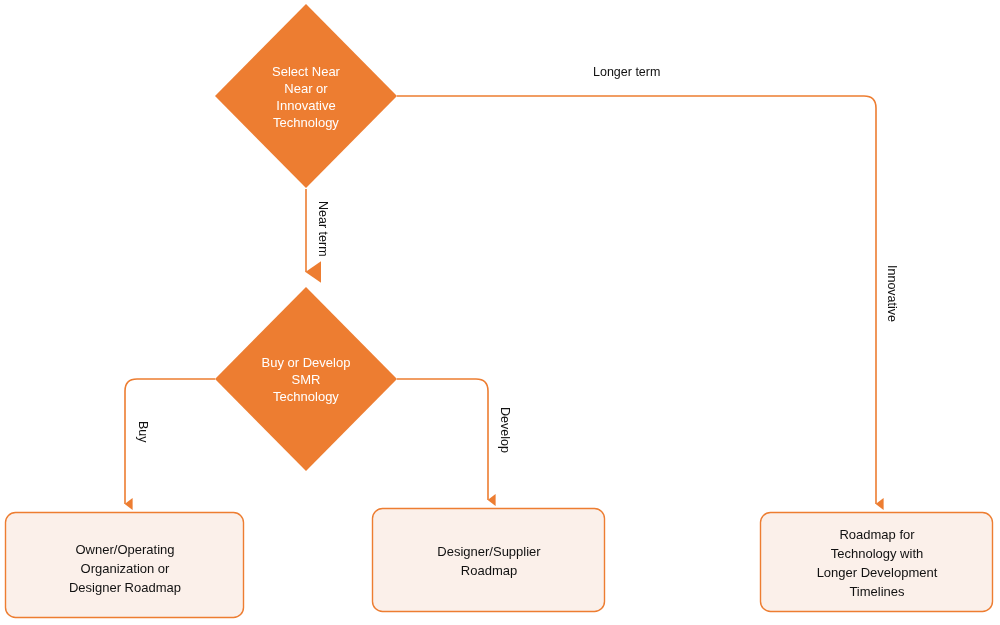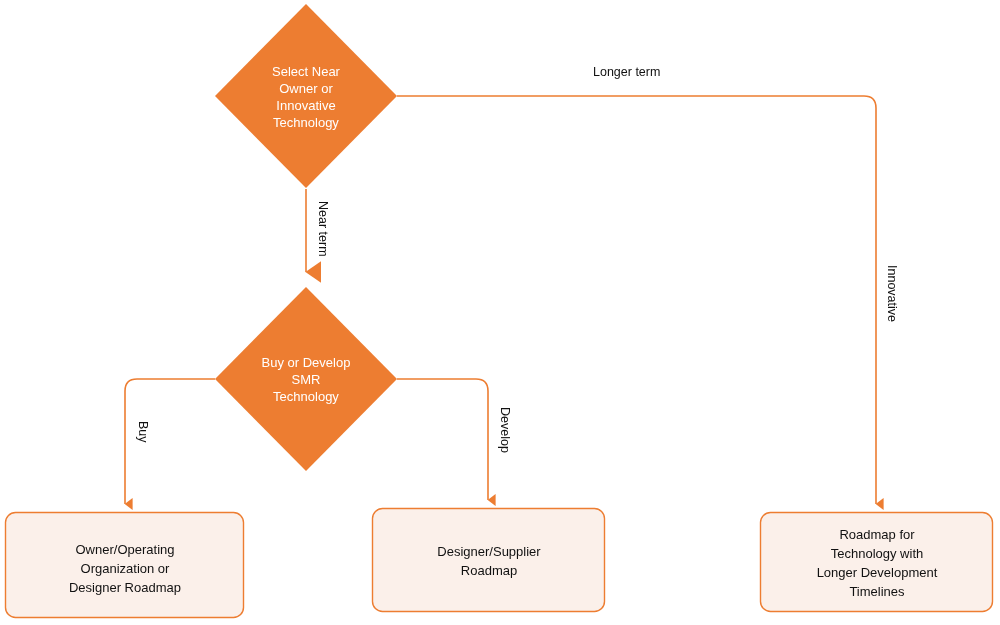--- a/index.html
+++ b/index.html
@@ -91,21 +91,21 @@
     <rect x="5.5" y="512.5" width="238" height="105" rx="10" ry="10" fill="#FBF0EA" stroke="#ED7D31" stroke-width="1.4"></rect>
 
     <rect x="372.5" y="508.5" width="232" height="103" rx="10" ry="10" fill="#FBF0EA" stroke="#ED7D31" stroke-width="1.4"></rect>
 
     <rect x="760.5" y="512.5" width="232" height="99" rx="10" ry="10" fill="#FBF0EA" stroke="#ED7D31" stroke-width="1.4"></rect>
   </svg>
 
   <div class="node-text diamond-label" style="left:226px; top:44px; width:160px; height:105px;">
     <div>
       <span>Select Near</span><br>
-      <span>Owner or</span><br>
+      <span>Near or</span><br>
       <span>Innovative</span><br>
       <span>Technology</span>
     </div>
   </div>
 
   <div class="node-text diamond-label" style="left:221px; top:336px; width:170px; height:86px;">
     <div>
       <span>Buy or Develop</span><br>
       <span>SMR</span><br>
       <span>Technology</span>

